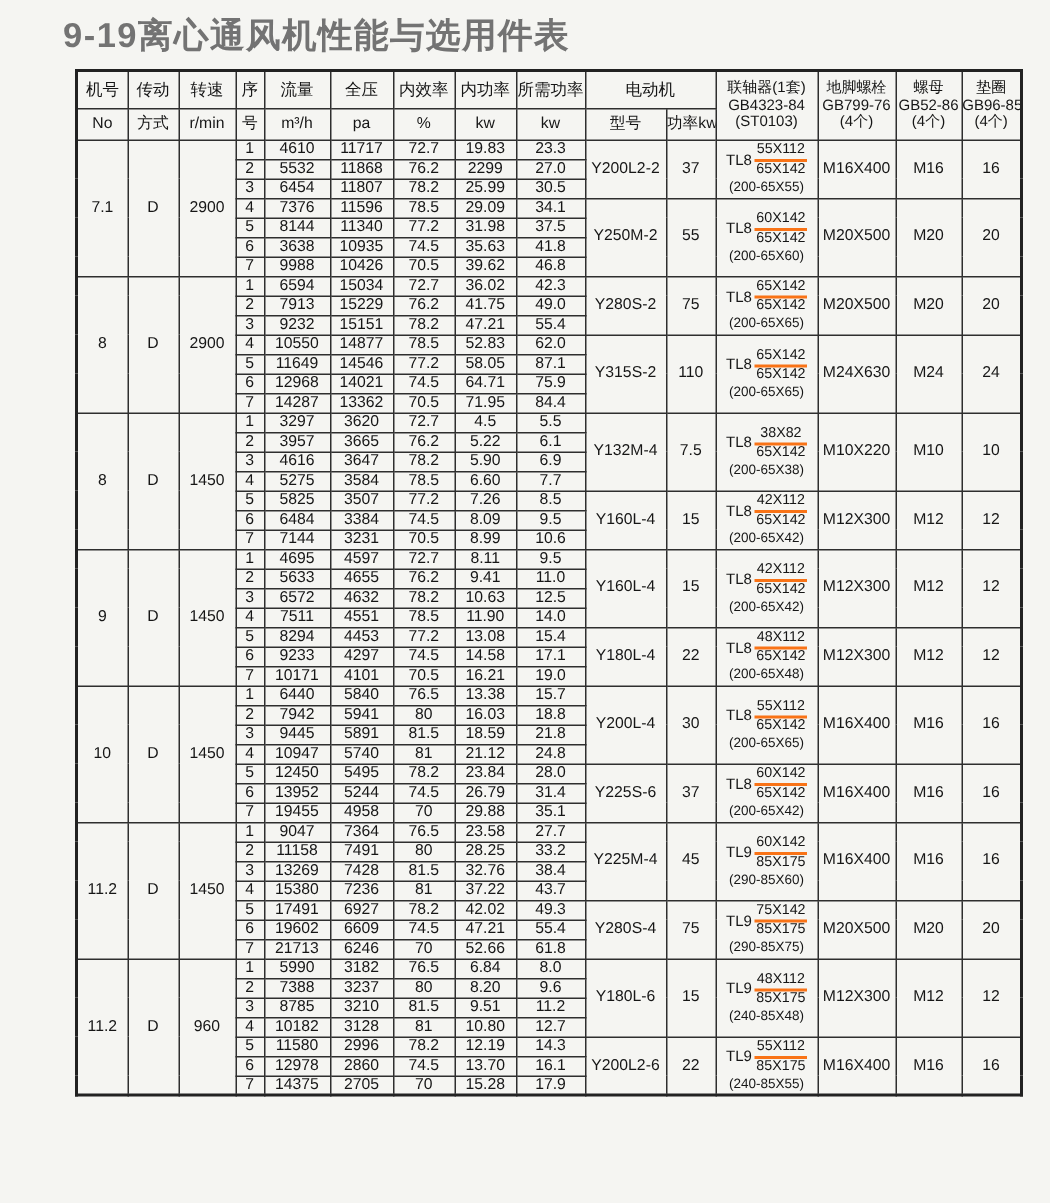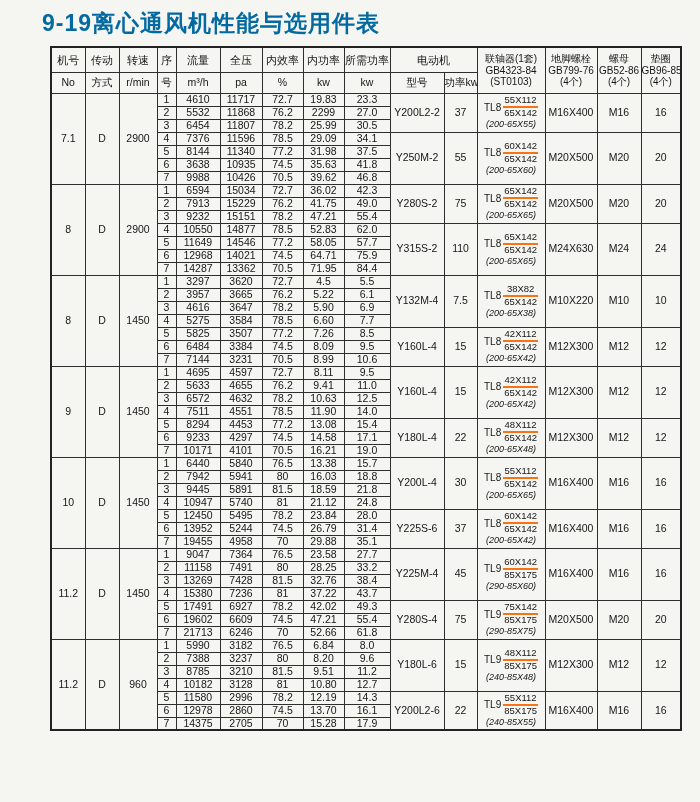--- a/index.html
+++ b/index.html
@@ -6,21 +6,21 @@
   html,body { margin:0; padding:0; }
   body {
     width:700px; height:802px;
     background:#f5f5f2;
     font-family:"Liberation Sans","DejaVu Sans",sans-serif;
     color:#1b1b1b;
   }
   .page { padding:6px 30px 0 38px; }
   .doc-title {
     font-size:23px; font-weight:bold; letter-spacing:1px;
-    margin:2px 0 7px 4px; color:#0369a1;
+    margin:2px 0 7px 4px; color:#737373;
   }
   table.perf {
     border-collapse:collapse; table-layout:fixed;
     width:630px; text-align:center;
     font-size:10.5px; color:#161616;margin-left:12px;
   }
   table.perf th, table.perf td {
     border:1px solid #2e2e2e;
     padding:0; line-height:1.12;
     overflow:hidden; white-space:nowrap;
@@ -30,21 +30,21 @@
   thead tr.h1 th { height:25px; font-size:11px; }
   thead tr.h2 th { height:21px; font-size:10.5px; }
   th.side3 div { font-size:10px; line-height:1.15; }
   tbody tr { height:13px; }
   td.tk, th.tk { border-top-width:2px; }
   .cp-row { display:flex; align-items:center; justify-content:center; gap:2px; }
   .cp-type { font-size:10px; }
   .cp-frac { display:inline-flex; flex-direction:column; font-size:9.5px; line-height:1.15; }
   .cp-num { border-bottom:2px solid #f97316; padding:0 1px; }
   .cp-den { padding:0 1px; }
-  .cp-note { font-size:9px; line-height:1.2;font-style:italic; }
+  .cp-note { font-size:9px; line-height:1.2; }
   .footnote { margin:5px 0 0 2px; font-size:14px; color:#101010; letter-spacing:0.5px; }
 </style>
 </head>
 <body>
 
 <div class="page">
   <div class="doc-title">9-19离心通风机性能与选用件表</div>
 
   <table class="perf">
     <colgroup>
@@ -265,21 +265,21 @@
           <td rowspan="4">M24X630</td>
           <td rowspan="4">M24</td>
           <td rowspan="4">24</td>
         </tr>
         <tr>
           <td>5</td>
           <td>11649</td>
           <td>14546</td>
           <td>77.2</td>
           <td>58.05</td>
-          <td>57.7</td>
+          <td>87.1</td>
         </tr>
         <tr>
           <td>6</td>
           <td>12968</td>
           <td>14021</td>
           <td>74.5</td>
           <td>64.71</td>
           <td>75.9</td>
         </tr>
         <tr>

